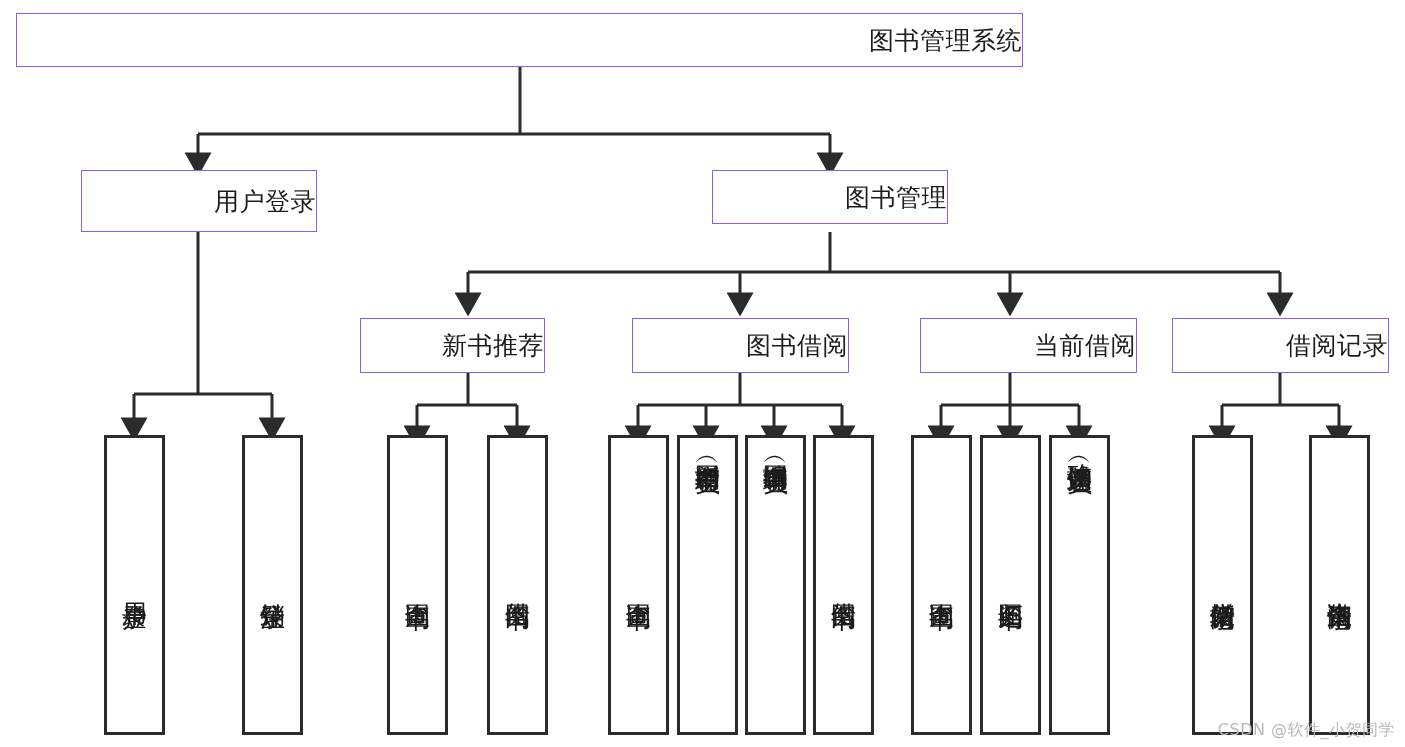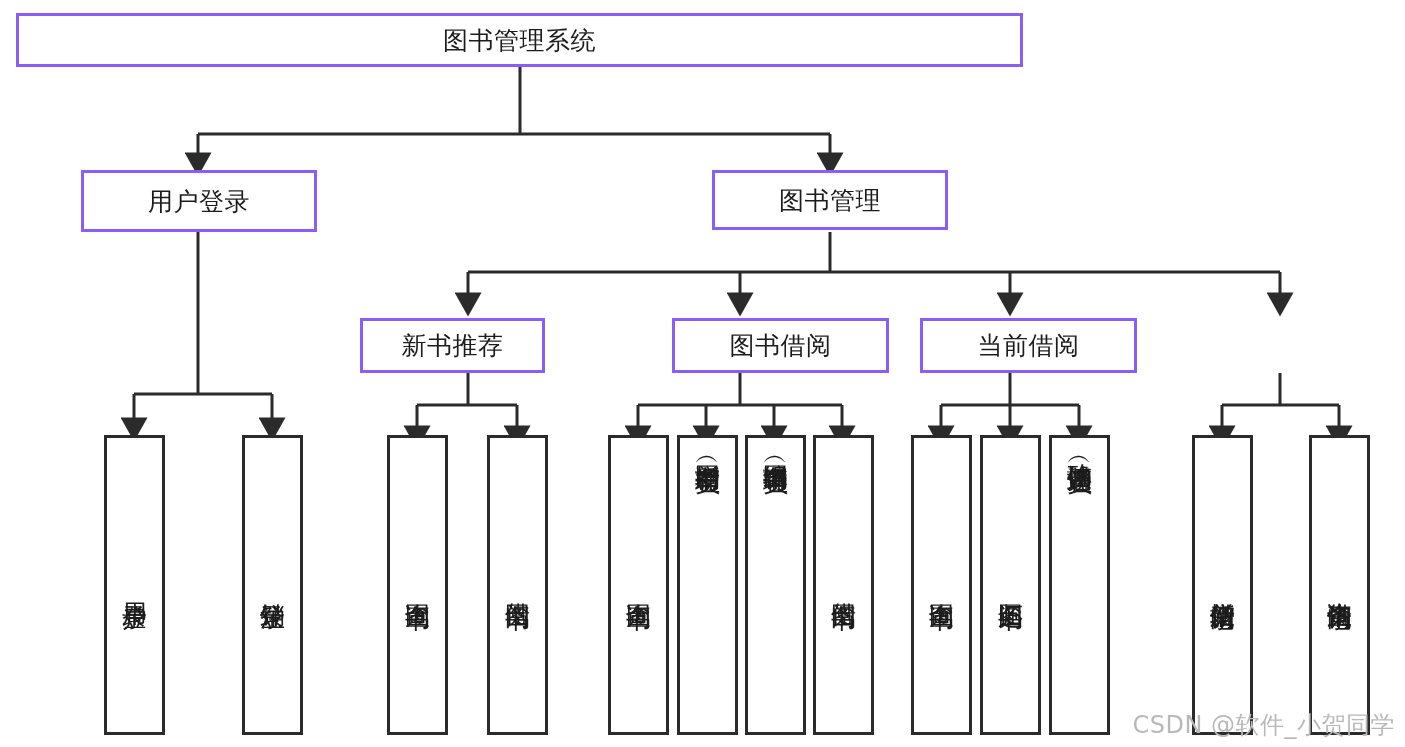--- a/index.html
+++ b/index.html
@@ -16,25 +16,25 @@
   }
   #diagram-root {
     position: absolute;
     left: 0; top: 0;
     width: 1405px;
     height: 747px;
   }
   .node-box {
     position: absolute;
     box-sizing: border-box;
-    border: 3px solid #8b5cf6;
+    border: 1px solid #8b5cf6;
     background: #ffffff;
     display: flex;
     align-items: center;
-    justify-content: center;
+    justify-content: flex-end;
   }
   .node-label-h {
     font-size: 25px;
     color: #1c1c1c;
     line-height: 1;
     letter-spacing: 0.5px;
     white-space: nowrap;
   }
   .leaf-box {
     position: absolute;
@@ -64,21 +64,21 @@
     position: absolute;
     left: 0; top: 0;
     width: 1405px;
     height: 747px;
     pointer-events: none;
   }
   .watermark {
     position: absolute;
     right: 10px;
     bottom: 6px;
-    font-size: 24px;
+    font-size: 16px;
     color: #b9b9b9;
     white-space: nowrap;
     letter-spacing: 0.5px;
   }
 </style>
 </head>
 <body>
 
 <div id="diagram-root">
 
@@ -132,33 +132,36 @@
     </g>
   </svg>
 
   <div class="node-box" style="left:16px; top:13px; width:1007px; height:54px;">
     <span class="node-label-h">图书管理系统</span>
   </div>
 
   <div class="node-box" style="left:81px; top:170px; width:236px; height:62px;">
     <span class="node-label-h">用户登录</span>
   </div>
-  <div class="node-box" style="left:712px; top:170px; width:236px; height:60px;">
+  <div class="node-box" style="left:712px; top:170px; width:236px; height:54px;">
     <span class="node-label-h">图书管理</span>
   </div>
 
   <div class="node-box" style="left:360px; top:318px; width:185px; height:55px;">
     <span class="node-label-h">新书推荐</span>
   </div>
-  <div class="node-box" style="left:632px; top:318px; width:217px; height:55px;margin-left:40px;">
+  <div class="node-box" style="left:632px; top:318px; width:217px; height:55px;">
     <span class="node-label-h">图书借阅</span>
   </div>
   <div class="node-box" style="left:902px; top:318px; width:217px; height:55px;margin-left:18px;">
     <span class="node-label-h">当前借阅</span>
   </div>
+  <div class="node-box" style="left:1172px; top:318px; width:217px; height:55px;">
+    <span class="node-label-h">借阅记录</span>
+  </div>
 
   <div class="leaf-box center-v" style="left:104px; top:435px; width:61px; height:300px;">
     <span class="node-label-v">用户登录</span>
   </div>
   <div class="leaf-box center-v" style="left:242px; top:435px; width:61px; height:300px;">
     <span class="node-label-v">注销登录</span>
   </div>
 
   <div class="leaf-box center-v" style="left:387px; top:435px; width:61px; height:300px;">
     <span class="node-label-v">查询图书</span>

